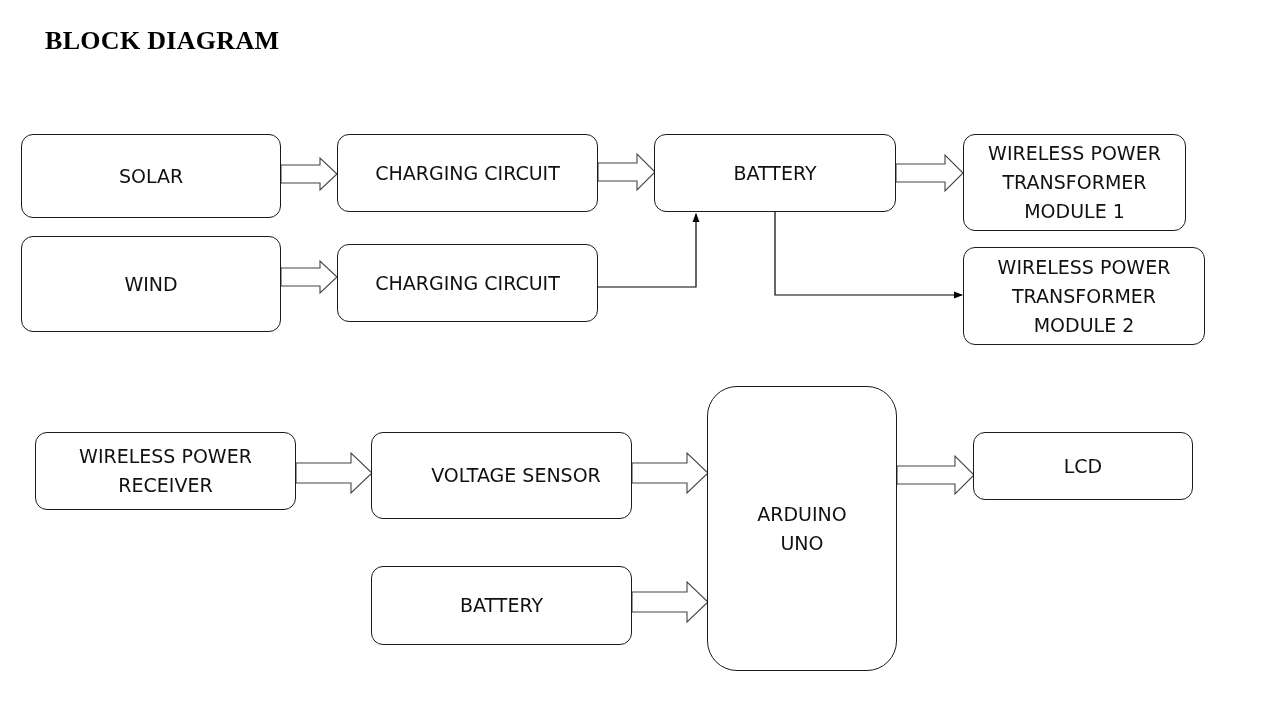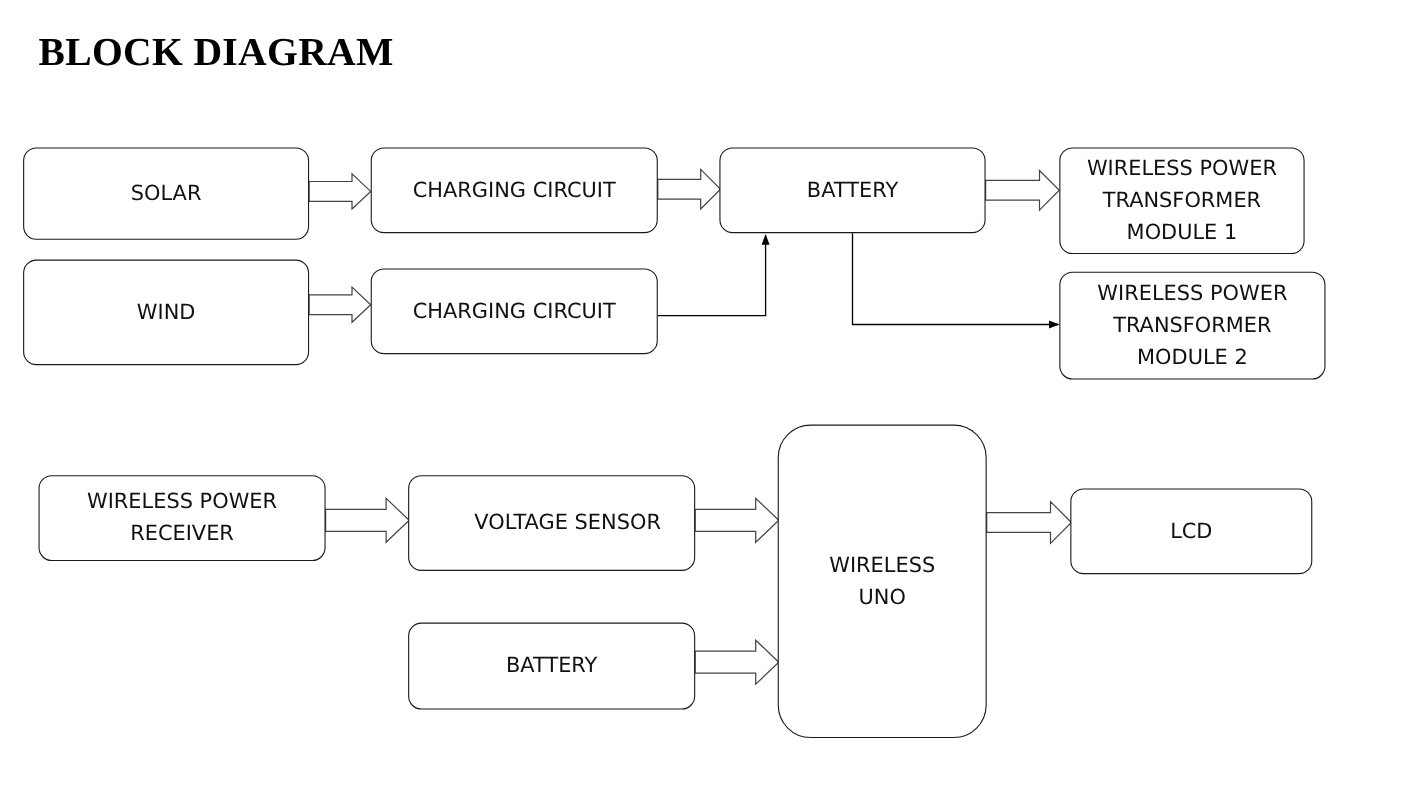--- a/index.html
+++ b/index.html
@@ -1,17 +1,17 @@
 <!DOCTYPE html>
 <html><head>
 <meta charset="utf-8">
 <style>
   html, body { margin:0; padding:0; background:#ffffff; }
   body { width:1280px; height:720px; position:relative; overflow:hidden; font-family:"Liberation Sans", sans-serif; }
-  .title { position:absolute; left:35px; top:26px; font-family:"Liberation Serif", serif; font-weight:bold; font-size:36px; color:#000; letter-spacing:0.3px; }
+  .title { position:absolute; left:45px; top:26px; font-family:"Liberation Serif", serif; font-weight:bold; font-size:26px; color:#000; letter-spacing:0.3px; }
   .block { position:absolute; box-sizing:border-box; border:1.3px solid #1a1a1a; border-radius:12px; background:#fff;
            display:flex; align-items:center; justify-content:center; text-align:center;
            font-family:"DejaVu Sans", sans-serif; font-size:19px; color:#111; line-height:29px; white-space:pre-line; }
   svg.wires { position:absolute; left:0; top:0; }
 </style>
 </head>
 <body>
 
 <div class="title">BLOCK DIAGRAM</div>
 
@@ -46,15 +46,15 @@
 TRANSFORMER
 MODULE 1</span></div>
 <div class="block" style="left:963px;top:247px;width:242px;height:98px;"><span>WIRELESS POWER
 TRANSFORMER
 MODULE 2</span></div>
 
 <div class="block" style="left:35px;top:432px;width:261px;height:78px;"><span>WIRELESS POWER
 RECEIVER</span></div>
 <div class="block" style="left:371px;top:432px;width:261px;height:87px;padding-left:29px;"><span>VOLTAGE SENSOR</span></div>
 <div class="block" style="left:371px;top:566px;width:261px;height:79px;"><span>BATTERY</span></div>
-<div class="block" style="left:707px;top:386px;width:190px;height:285px;border-radius:30px;"><span>WIRELESS
+<div class="block" style="left:707px;top:386px;width:190px;height:285px;border-radius:30px;"><span>ARDUINO
 UNO</span></div>
-<div class="block" style="left:973px;top:444px;width:220px;height:78px;"><span>LCD</span></div>
+<div class="block" style="left:973px;top:432px;width:220px;height:68px;"><span>LCD</span></div>
 
 </body></html>

